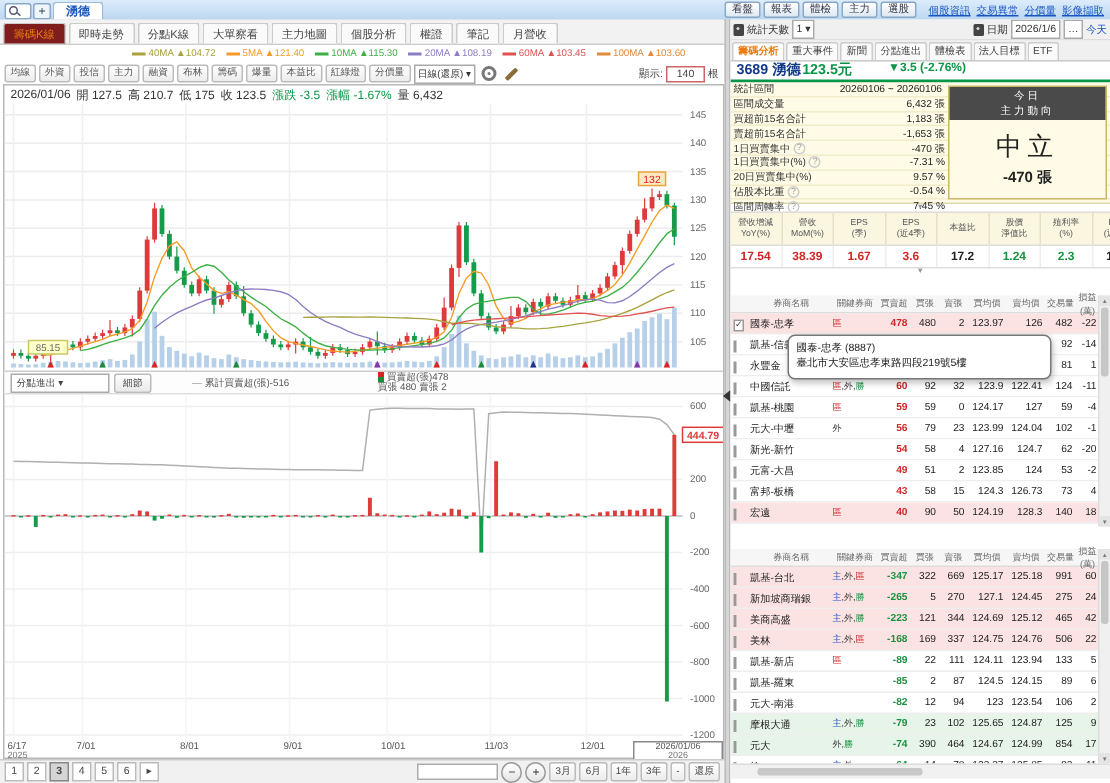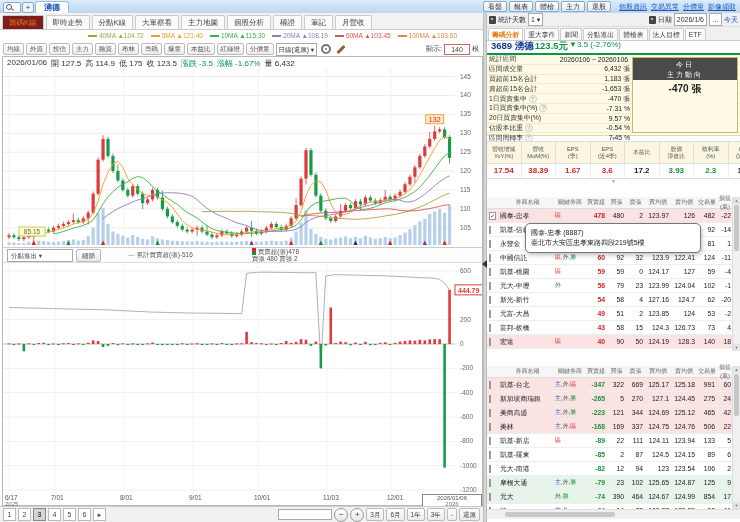--- a/index.html
+++ b/index.html
@@ -63,21 +63,21 @@
   .rp-row1{position:absolute;left:0;top:0;width:253px;height:14px;background:#f0f0f0;border-bottom:1px solid #ddd;display:flex;align-items:center;gap:2px;padding:0 2px;box-sizing:border-box;font-size:7px;color:#333;}
   .pin{width:7px;height:8px;background:#444;border-radius:1px;position:relative;}
   .pin:after{content:"";position:absolute;left:2px;top:2px;width:2px;height:2px;background:#ddd;border-radius:50%;}
   .rp-sel{height:11px;border:1px solid #aaa;background:#fff;font-size:7px;line-height:11px;padding:0 2px;color:#333;}
   .rp-tabs{position:absolute;left:0;top:14px;width:253px;height:13px;background:#f0f0f0;border-bottom:1px solid #ccc;display:flex;align-items:flex-end;}
   .rp-tab{height:11px;line-height:11px;padding:0 3px;border:1px solid #ccc;border-bottom:none;background:#fafafa;margin-left:1px;font-size:6.8px;color:#444;border-radius:2px 2px 0 0;}
   .rp-tab.active{background:#fff;color:#e87b12;font-weight:bold;}
   .stock-hd{position:absolute;left:0;top:27px;width:253px;height:15px;display:flex;align-items:flex-start;gap:1px;padding-left:4px;box-sizing:border-box;border-bottom:2px solid #0a9648;}
   .stock-name{font-size:9.5px;font-weight:bold;color:#123a8c;}
   .stock-px{font-size:9.5px;font-weight:bold;color:#0a9648;}
-  .stock-chg{font-size:8px;font-weight:normal;color:#0a9648;}
+  .stock-chg{font-size:8px;font-weight:bold;color:#0a9648;margin-left:23px;}
   .stats{position:absolute;left:0;top:42px;width:253px;height:80px;background:#fffbe6;border-bottom:1px solid #e0d8ae;}
   .stat-row{display:flex;height:8.8px;align-items:center;border-bottom:1px solid #f2ecca;padding:0 2px;}
   .stat-label{font-size:6.8px;color:#333;}
   .qmark{font-size:6px;color:#999;border:1px solid #ccc;border-radius:50%;width:6px;height:6px;line-height:6px;text-align:center;margin-left:2px;}
   .stat-val{margin-left:auto;font-size:6.8px;color:#222;margin-right:108px;}
   .todaybox{position:absolute;right:2px;top:2px;width:104px;height:74px;border:1px solid #c8b868;background:#fffbe6;}
   .tb-hd{height:22px;background:#4a4a4a;color:#fff;text-align:center;font-size:7px;line-height:10px;padding-top:2px;box-sizing:border-box;letter-spacing:2px;}
   .tb-verdict{text-align:center;font-size:17px;color:#222;margin-top:6px;letter-spacing:4px;}
   .tb-amt{text-align:center;font-size:10px;font-weight:bold;color:#222;margin-top:2px;}
   .arrow-sep{position:absolute;left:0;width:253px;height:6px;text-align:center;font-size:5px;color:#999;line-height:6px;}
@@ -199,21 +199,21 @@
         <span>顯示:</span>
         <span class="ct-input">140</span>
         <span>根</span>
       </span>
     </div>
 
   <div class="chartbox">
     <div class="ohlc">
       <b>2026/01/06</b>
       <b><span>開</span> <span>127.5</span></b>
-      <b><span>高</span> <span>114.9</span></b>
+      <b><span>高</span> <span>210.7</span></b>
       <b><span>低</span> <span>175</span></b>
       <b><span>收</span> <span>123.5</span></b>
       <b class="grn"><span>漲跌</span> <span>-3.5</span></b>
       <b class="grn"><span>漲幅</span> <span>-1.67%</span></b>
       <b><span>量</span> <span>6,432</span></b>
     </div>
     <svg id="price-svg" width="479" height="178" style="position:absolute;left:0;top:12px;">
         <line x1="0" y1="7.56" x2="452" y2="7.56" stroke="#ececec" stroke-width="1"></line>
         <text x="457" y="9.559999999999999" font-size="6.5" fill="#666">145</text>
         <line x1="0" y1="26.459999999999997" x2="452" y2="26.459999999999997" stroke="#ececec" stroke-width="1"></line>
@@ -719,20 +719,21 @@
         <div class="rp-tab">ETF</div>
       </div>
     <div class="stock-hd">
       <span class="stock-name">3689 湧德</span>
       <span class="stock-px">123.5元</span>
       <span class="stock-chg">▼3.5 (-2.76%)</span>
     </div>
     <div class="stats" id="stats">
       <div class="todaybox">
         <div class="tb-hd"><span>今日</span><br><span>主力動向</span></div>
+        <div class="tb-verdict">中立</div>
         <div class="tb-amt">-470 張</div>
       </div>
     <div class="stat-row">
           <span class="stat-label">統計區間</span>
           <span class="stat-val" style="margin-right: 110px;">20260106 ~ 20260106</span>
         </div>
         <div class="stat-row">
           <span class="stat-label">區間成交量</span>
           <span class="stat-val">6,432 張</span>
         </div>
@@ -787,21 +788,21 @@
 (%)</div>
           <div>ROE
 (近4季)</div>
         </div>
       <div class="m-vals" id="m-vals">
           <div class="vc-red">17.54</div>
           <div class="vc-red">38.39</div>
           <div class="vc-red">1.67</div>
           <div class="vc-red">3.6</div>
           <div class="vc-dark">17.2</div>
-          <div class="vc-green">3.93</div>
+          <div class="vc-green">1.24</div>
           <div class="vc-green">2.3</div>
           <div class="vc-dark">14.5</div>
         </div>
     </div>
     <div class="arrow-sep" style="top:165px">▼</div>
     <div class="btable" id="buy-table" style="top:184px">
         <div class="t-hd">
           <span class="c0"></span>
           <span class="c1">券商名稱</span>
           <span class="c2">關鍵券商</span>

